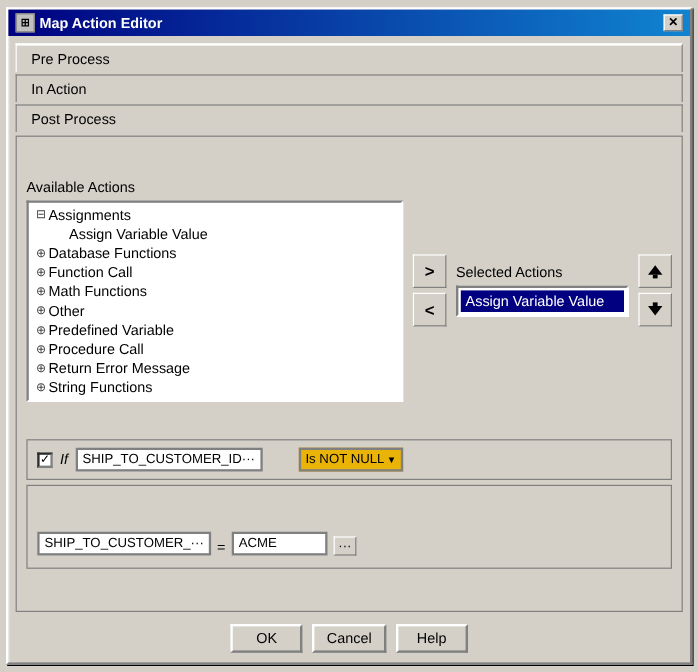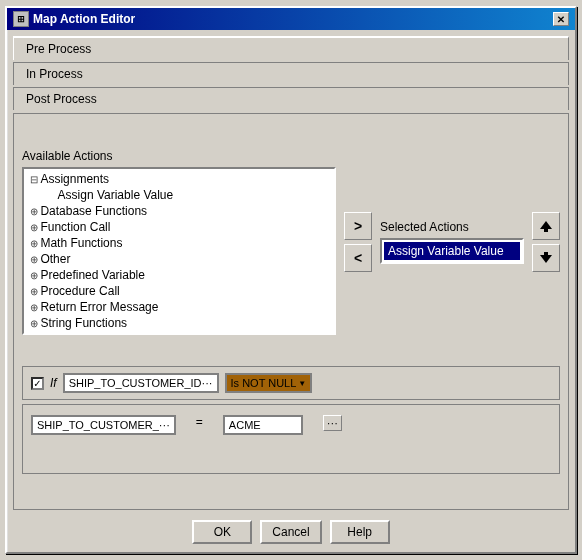--- a/index.html
+++ b/index.html
@@ -192,42 +192,43 @@
     .field-box {
       background: white;
       border: 2px solid #808080;
       border-top-color: #808080;
       border-left-color: #808080;
       padding: 2px 4px;
       font-size: 11px;
       min-width: 80px;
     }
     .dropdown-box {
-      background: #a16207;
+      background: #eab308;
       border: 2px solid #808080;
       border-top-color: #808080;
       border-left-color: #808080;
       padding: 2px 4px;
       font-size: 11px;
       display: flex;
       align-items: center;
       gap: 2px;
+      margin-left: 24px;
     }
     .dropdown-arrow {
       font-size: 8px;
     }
     .assignment-area {
       background: #d4d0c8;
       border: 1px solid #808080;
       padding: 10px 8px;
       margin-top: 4px;
       min-height: 70px;
       display: flex;
-      align-items: flex-start;
-      gap: 20px;
+      align-items: flex-end;
+      gap: 5px;
     }
     .browse-btn {
       background: #d4d0c8;
       border: 1px solid #808080;
       border-top-color: #ffffff;
       border-left-color: #ffffff;
       padding: 1px 3px;
       font-size: 11px;
       cursor: pointer;
     }
@@ -276,21 +277,21 @@
     <div class="title-bar-left">
       <div class="title-icon">⊞</div>
       <span>Map Action Editor</span>
     </div>
     <div class="close-btn">✕</div>
   </div>
 
   <div class="window-body">
     <div class="tabs">
       <div class="tab active">Pre Process</div>
-      <div class="tab">In Process</div>
+      <div class="tab">In Action</div>
       <div class="tab">Post Process</div>
     </div>
 
     <div class="tab-content">
       <div class="panels-row">
 
         <div class="left-panel">
           <div class="panel-label">Available Actions</div>
           <div class="listbox">
             <div class="tree-item">

